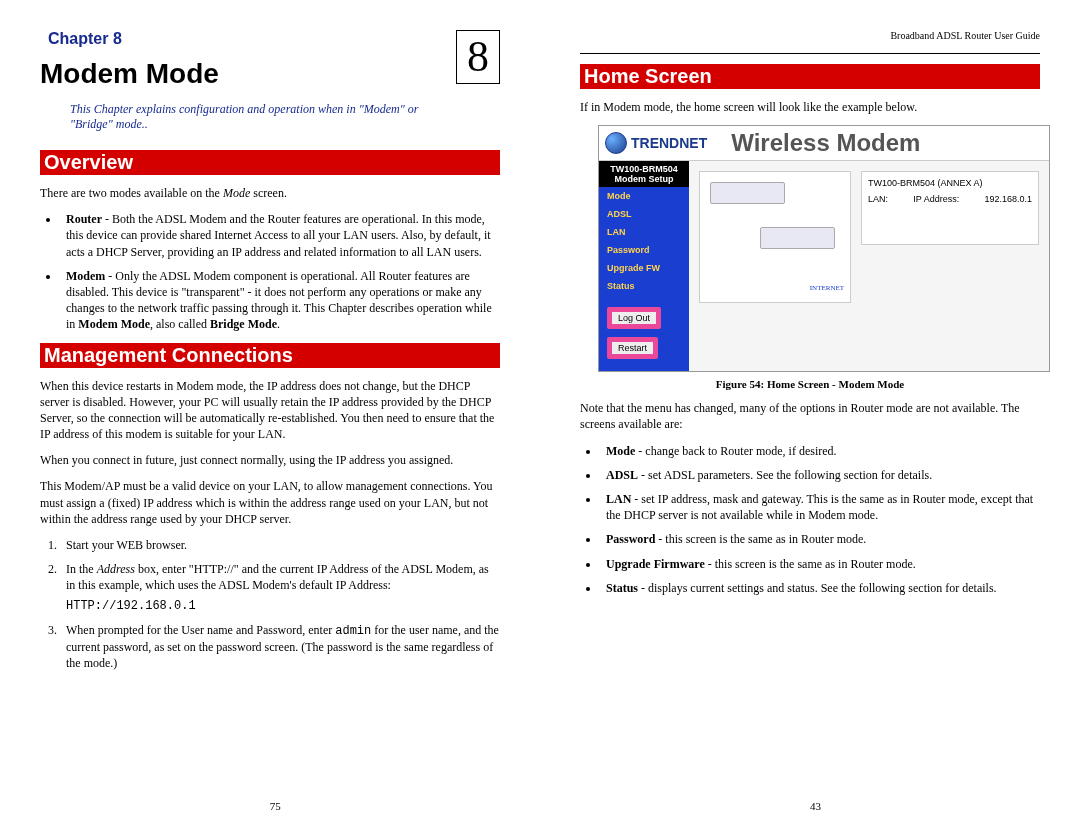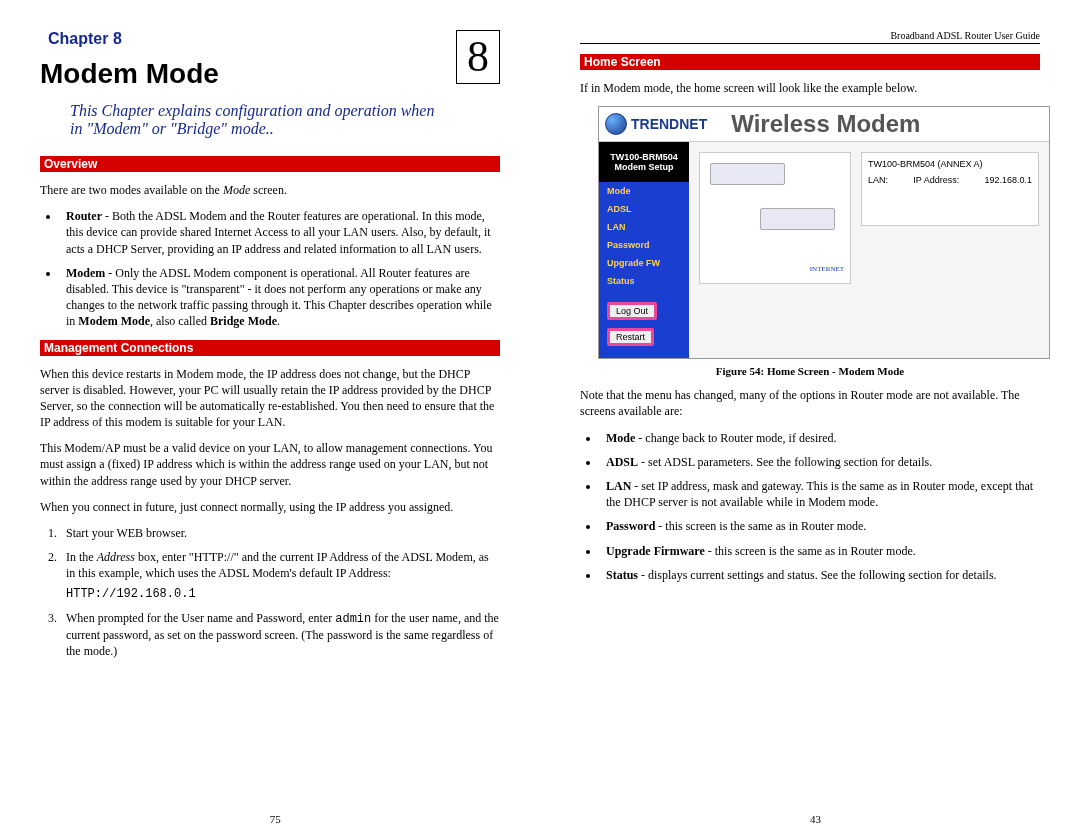--- a/index.html
+++ b/index.html
@@ -16,21 +16,21 @@
   .page {
     width: 540px;
     padding: 30px 40px 20px 40px;
     box-sizing: border-box;
     position: relative;
   }
   .header-right {
     font-size: 10px;
     text-align: right;
     border-bottom: 1px solid #000;
-    padding-bottom: 2px;
+    padding-bottom: 12px;
     margin-bottom: 10px;
   }
   .chapter-row {
     display: flex;
     justify-content: space-between;
     align-items: flex-start;
     margin-bottom: 4px;
   }
   .chapter-label {
     font-family: Arial, Helvetica, sans-serif;
@@ -56,41 +56,41 @@
     font-size: 28px;
     font-weight: bold;
     color: #000;
     margin-top: -30px;
     margin-bottom: 12px;
   }
   .intro-italic {
     font-family: "Times New Roman", serif;
     font-style: italic;
     color: #162a8f;
-    font-size: 16px;
+    font-size: 12px;
     margin: 0 0 18px 30px;
     max-width: 380px;
   }
   .section-bar {
     background: #d40000;
     color: #fff;
     font-family: Arial, Helvetica, sans-serif;
-    font-size: 12px;
+    font-size: 20px;
     font-weight: bold;
     padding: 1px 4px;
     margin: 8px 0 10px 0;
   }
   p { margin: 4px 0 10px 0; line-height: 1.35; }
   ul { margin: 4px 0 10px 20px; padding: 0; }
   ol { margin: 4px 0 10px 20px; padding: 0; }
   li { margin-bottom: 8px; line-height: 1.35; padding-left: 6px; }
   .mono { font-family: "Courier New", monospace; font-size: 12px; }
   .page-num {
     position: absolute;
-    bottom: 9px;
+    bottom: 22px;
     font-size: 11px;
   }
   .page-num.left { right: 48%; }
   .page-num.right { left: 50%; }
   .screenshot {
     width: 450px;
     border: 1px solid #999;
     margin: 8px 0 4px 18px;
   }
   .ss-top {
@@ -131,37 +131,37 @@
     width: 90px;
     color: #fff;
     font-family: Arial, sans-serif;
     font-size: 10px;
   }
   .ss-model {
     background: #000;
     color: #fff;
     text-align: center;
     font-size: 9px;
-    padding: 10px 2px;
+    padding: 3px 2px;
     font-weight: bold;
   }
   .ss-nav-item {
     color: #ffd24d;
     padding: 4px 8px;
     font-size: 9px;
     font-weight: bold;
   }
   .ss-nav-btn {
     background: #eee;
     color: #000;
     font-size: 9px;
     padding: 1px 6px;
     margin: 6px 8px 2px 8px;
     display: inline-block;
-    border: 3px solid #ec4899;
+    border: 5px solid #ec4899;
     border-radius: 2px;
   }
   .ss-main {
     flex: 1;
     background: #f5f5f5;
     padding: 10px;
     min-height: 180px;
     display: flex;
     gap: 10px;
   }
@@ -229,22 +229,22 @@
     <li>
       <b>Router</b><span> - Both the ADSL Modem and the Router features are operational. In this mode, this device can provide shared Internet Access to all your LAN users. Also, by default, it acts a DHCP Server, providing an IP address and related information to all LAN users.</span>
     </li>
     <li>
       <b>Modem</b><span> - Only the ADSL Modem component is operational. All Router features are disabled. This device is "transparent" - it does not perform any operations or make any changes to the network traffic passing through it. This Chapter describes operation while in </span><b>Modem Mode</b><span>, also called </span><b>Bridge Mode</b><span>.</span>
     </li>
   </ul>
 
   <div class="section-bar">Management Connections</div>
   <p>When this device restarts in Modem mode, the IP address does not change, but the DHCP server is disabled. However, your PC will usually retain the IP address provided by the DHCP Server, so the connection will be automatically re-established. You then need to ensure that the IP address of this modem is suitable for your LAN.</p>
+  <p>When you connect in future, just connect normally, using the IP address you assigned.</p>
   <p>This Modem/AP must be a valid device on your LAN, to allow management connections. You must assign a (fixed) IP address which is within the address range used on your LAN, but not within the address range used by your DHCP server.</p>
-  <p>When you connect in future, just connect normally, using the IP address you assigned.</p>
   <ol>
     <li>Start your WEB browser.</li>
     <li>
       <span>In the </span><i>Address</i><span> box, enter "HTTP://" and the current IP Address of the ADSL Modem, as in this example, which uses the ADSL Modem's default IP Address:</span>
       <div class="mono" style="margin-top:4px">HTTP://192.168.0.1</div>
     </li>
     <li>
       <span>When prompted for the User name and Password, enter </span><span class="mono">admin</span><span> for the user name, and the current password, as set on the password screen. (The password is the same regardless of the mode.)</span>
     </li>
   </ol>

